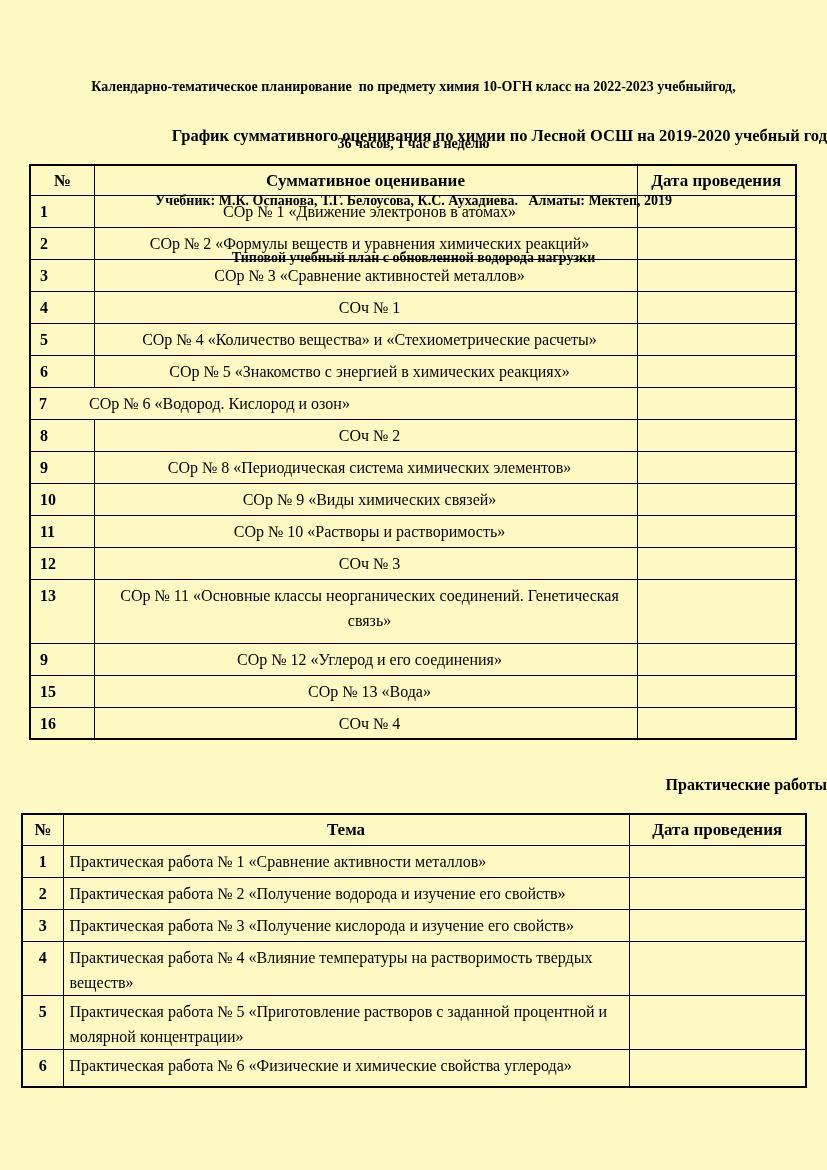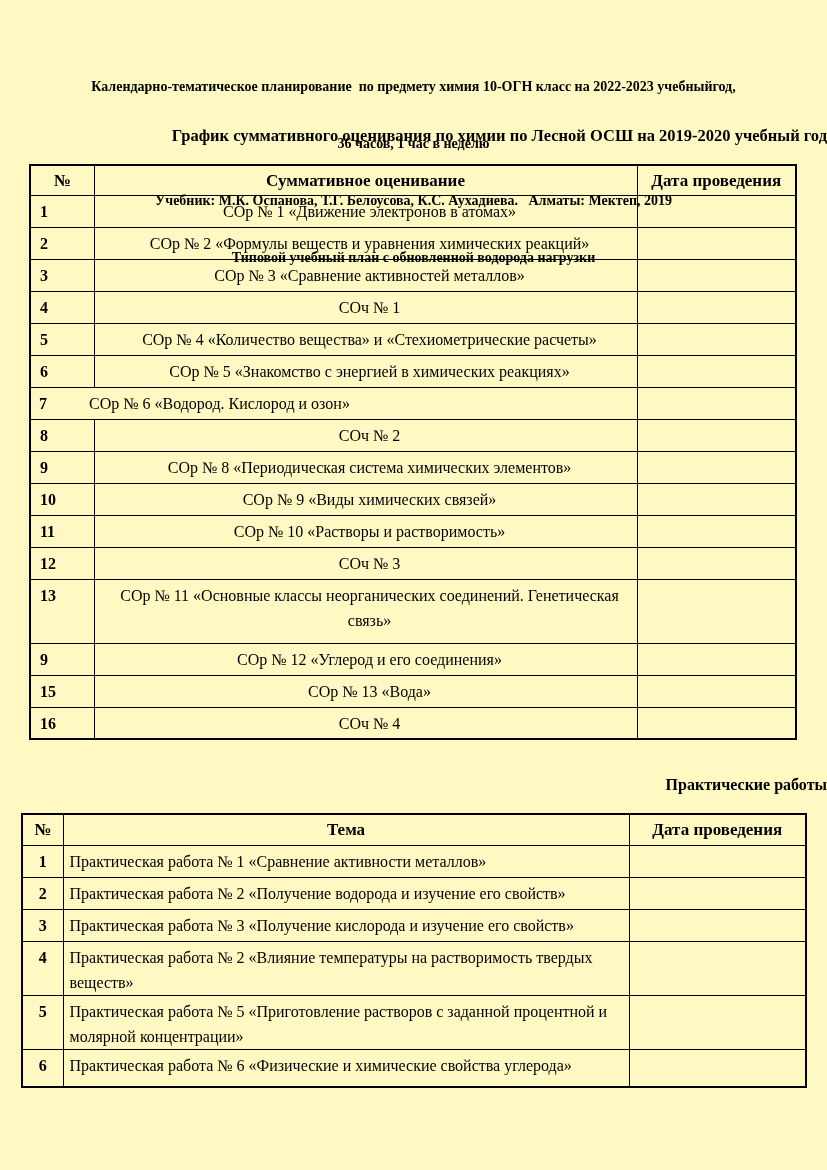--- a/index.html
+++ b/index.html
@@ -188,21 +188,21 @@
       <td class="txt2">Практическая работа № 2 «Получение водорода и изучение его свойств»</td>
       <td class="date"></td>
     </tr>
     <tr>
       <td class="num2">3</td>
       <td class="txt2">Практическая работа № 3 «Получение кислорода и изучение его свойств»</td>
       <td class="date"></td>
     </tr>
     <tr class="tall">
       <td class="num2">4</td>
-      <td class="txt2">Практическая работа № 2 «Влияние температуры на растворимость твердых веществ»</td>
+      <td class="txt2">Практическая работа № 4 «Влияние температуры на растворимость твердых веществ»</td>
       <td class="date"></td>
     </tr>
     <tr class="tall">
       <td class="num2">5</td>
       <td class="txt2">Практическая работа № 5 «Приготовление растворов с заданной процентной и молярной концентрации»</td>
       <td class="date"></td>
     </tr>
     <tr class="last">
       <td class="num2">6</td>
       <td class="txt2">Практическая работа № 6 «Физические и химические свойства углерода»</td>

